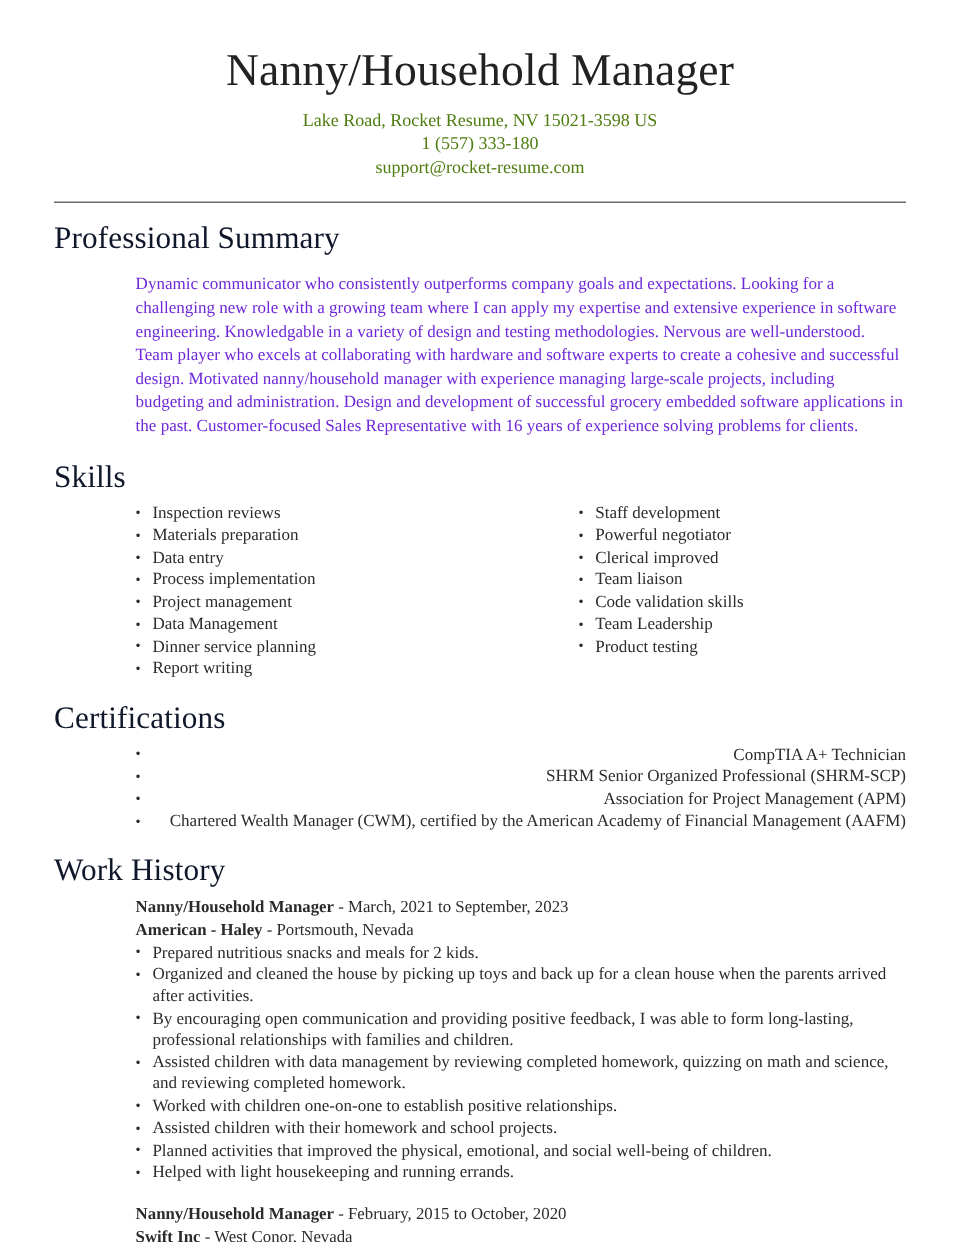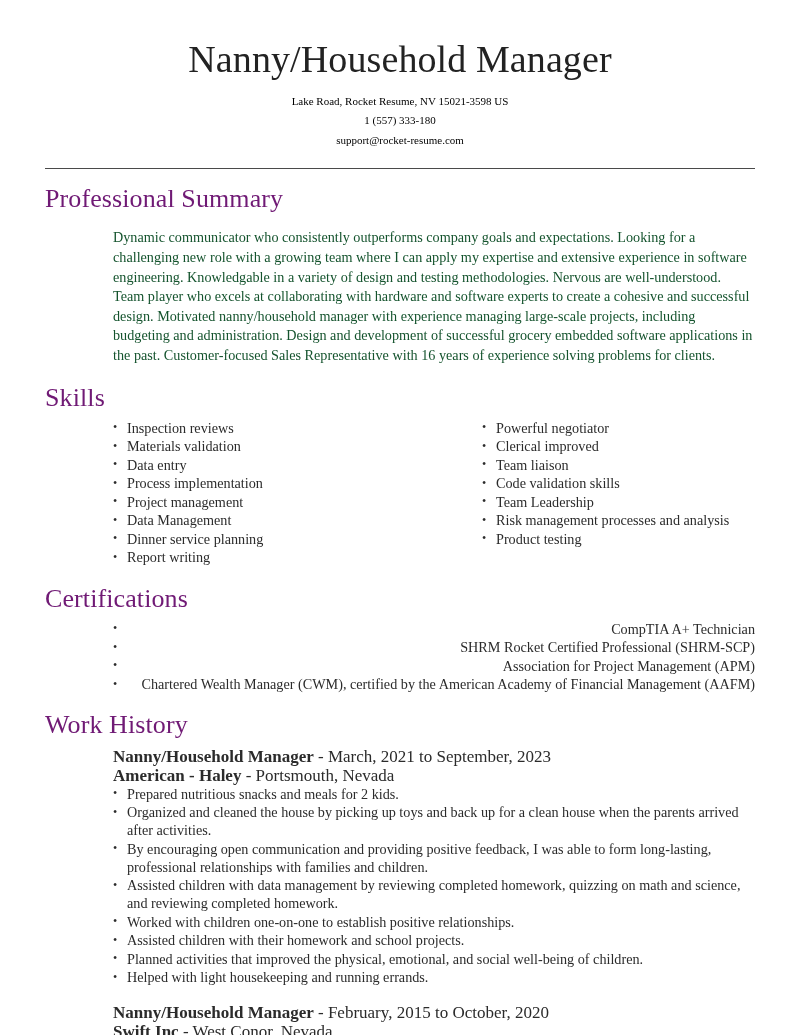--- a/index.html
+++ b/index.html
@@ -30,52 +30,52 @@
     color: #222222;
     margin: 0;
     padding-top: 38px;
     line-height: 1.12;
   }
   .contact-block {
     text-align: center;
     margin-top: 11px;
   }
   .contact-line {
-    font-size: 11px;
+    font-size: 15px;
     line-height: 19.5px;
-    color: #000000;
+    color: #4d7c0f;
   }
   .header-rule {
     border: 0;
     border-top: 1px solid #4a4a4a;
     margin: 18px 0 0 0;
     height: 0;
   }
 
   
   .section {
     margin-top: 14px;
   }
   .section-heading {
     font-size: 26px;
     font-weight: 400;
-    color: #701a75;
+    color: #0f172a;
     margin: 4px 0 6px 0;
     line-height: 1.2;
     letter-spacing: 0.1px;
   }
 
   .indent {
     padding-left: 68px;
   }
 
   .summary-text {
     font-size: 14.2px;
     line-height: 19.6px;
-    color: #14532d;
+    color: #6d28d9;
     text-align: left;
     padding-right: 2px;
   }
 
   
   ul.bullets {
     list-style: none;
     margin: 0;
     padding: 0;
   }
@@ -118,21 +118,21 @@
 
   
   .job {
     padding-left: 68px;
     margin-top: 4px;
   }
   .job + .job {
     margin-top: 17px;
   }
   .job-line {
-    font-size: 17px;
+    font-size: 14px;
     line-height: 19px;
     color: #2b2b2b;
   }
   .job-line .bold {
     font-weight: 700;
   }
   .job-bullets {
     margin-top: 9px;
   }
   .job-bullets > li {
@@ -168,49 +168,49 @@
       <p class="summary-text">Dynamic communicator who consistently outperforms company goals and expectations. Looking for a challenging new role with a growing team where I can apply my expertise and extensive experience in software engineering. Knowledgable in a variety of design and testing methodologies. Nervous are well-understood. Team player who excels at collaborating with hardware and software experts to create a cohesive and successful design. Motivated nanny/household manager with experience managing large-scale projects, including budgeting and administration. Design and development of successful grocery embedded software applications in the past. Customer-focused Sales Representative with 16 years of experience solving problems for clients.</p>
     </div>
   </div>
 
   <div class="section section-skills">
     <h2 class="section-heading">Skills</h2>
     <div class="skills-columns skills-body">
       <div class="skills-col left">
         <ul class="bullets" id="skills-left">
             <li>Inspection reviews</li>
-            <li>Materials validation</li>
+            <li>Materials preparation</li>
             <li>Data entry</li>
             <li>Process implementation</li>
             <li>Project management</li>
             <li>Data Management</li>
             <li>Dinner service planning</li>
             <li>Report writing</li>
           </ul>
       </div>
       <div class="skills-col right">
         <ul class="bullets" id="skills-right">
+            <li>Staff development</li>
             <li>Powerful negotiator</li>
             <li>Clerical improved</li>
             <li>Team liaison</li>
             <li>Code validation skills</li>
             <li>Team Leadership</li>
-            <li>Risk management processes and analysis</li>
             <li>Product testing</li>
           </ul>
       </div>
     </div>
   </div>
 
   <div class="section section-certs">
     <h2 class="section-heading">Certifications</h2>
     <div class="indent certs-body">
       <ul class="bullets certs-list" id="certs-list">
           <li>CompTIA A+ Technician</li>
-          <li>SHRM Rocket Certified Professional (SHRM-SCP)</li>
+          <li>SHRM Senior Organized Professional (SHRM-SCP)</li>
           <li>Association for Project Management (APM)</li>
           <li>Chartered Wealth Manager (CWM), certified by the American Academy of Financial Management (AAFM)</li>
         </ul>
     </div>
   </div>
 
   <div class="section section-work">
     <h2 class="section-heading">Work History</h2>
     <div id="jobs-container">
         <div class="job">

